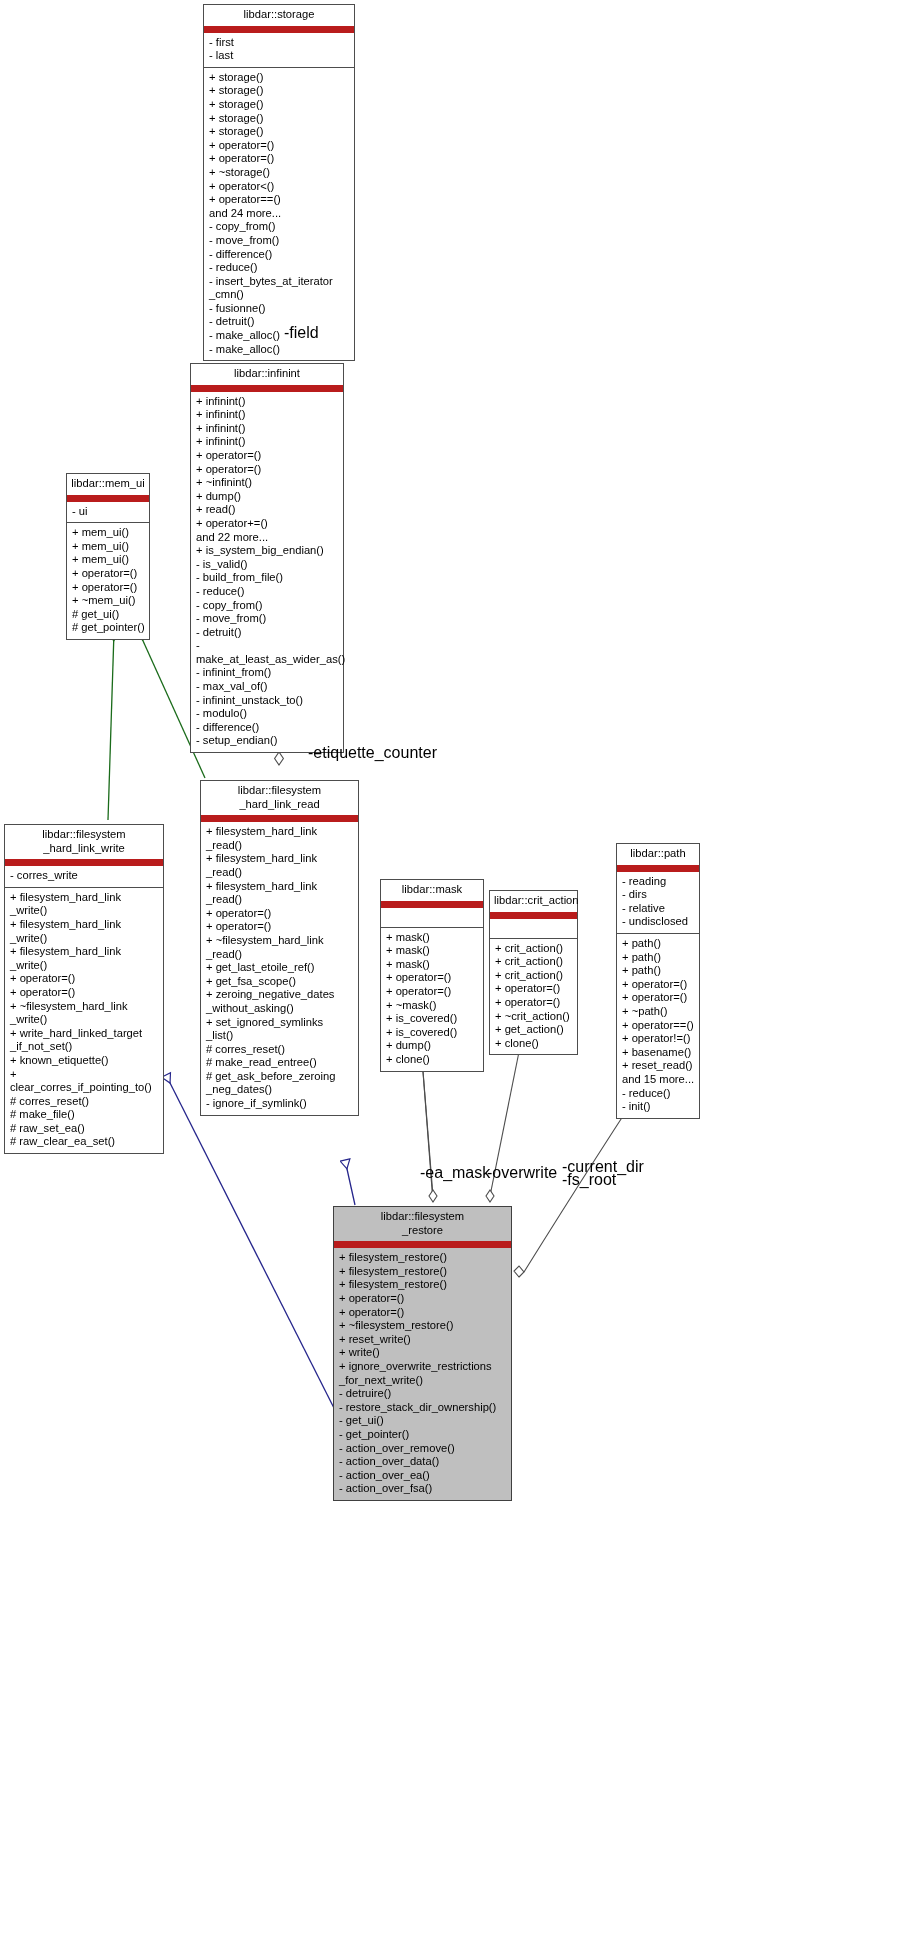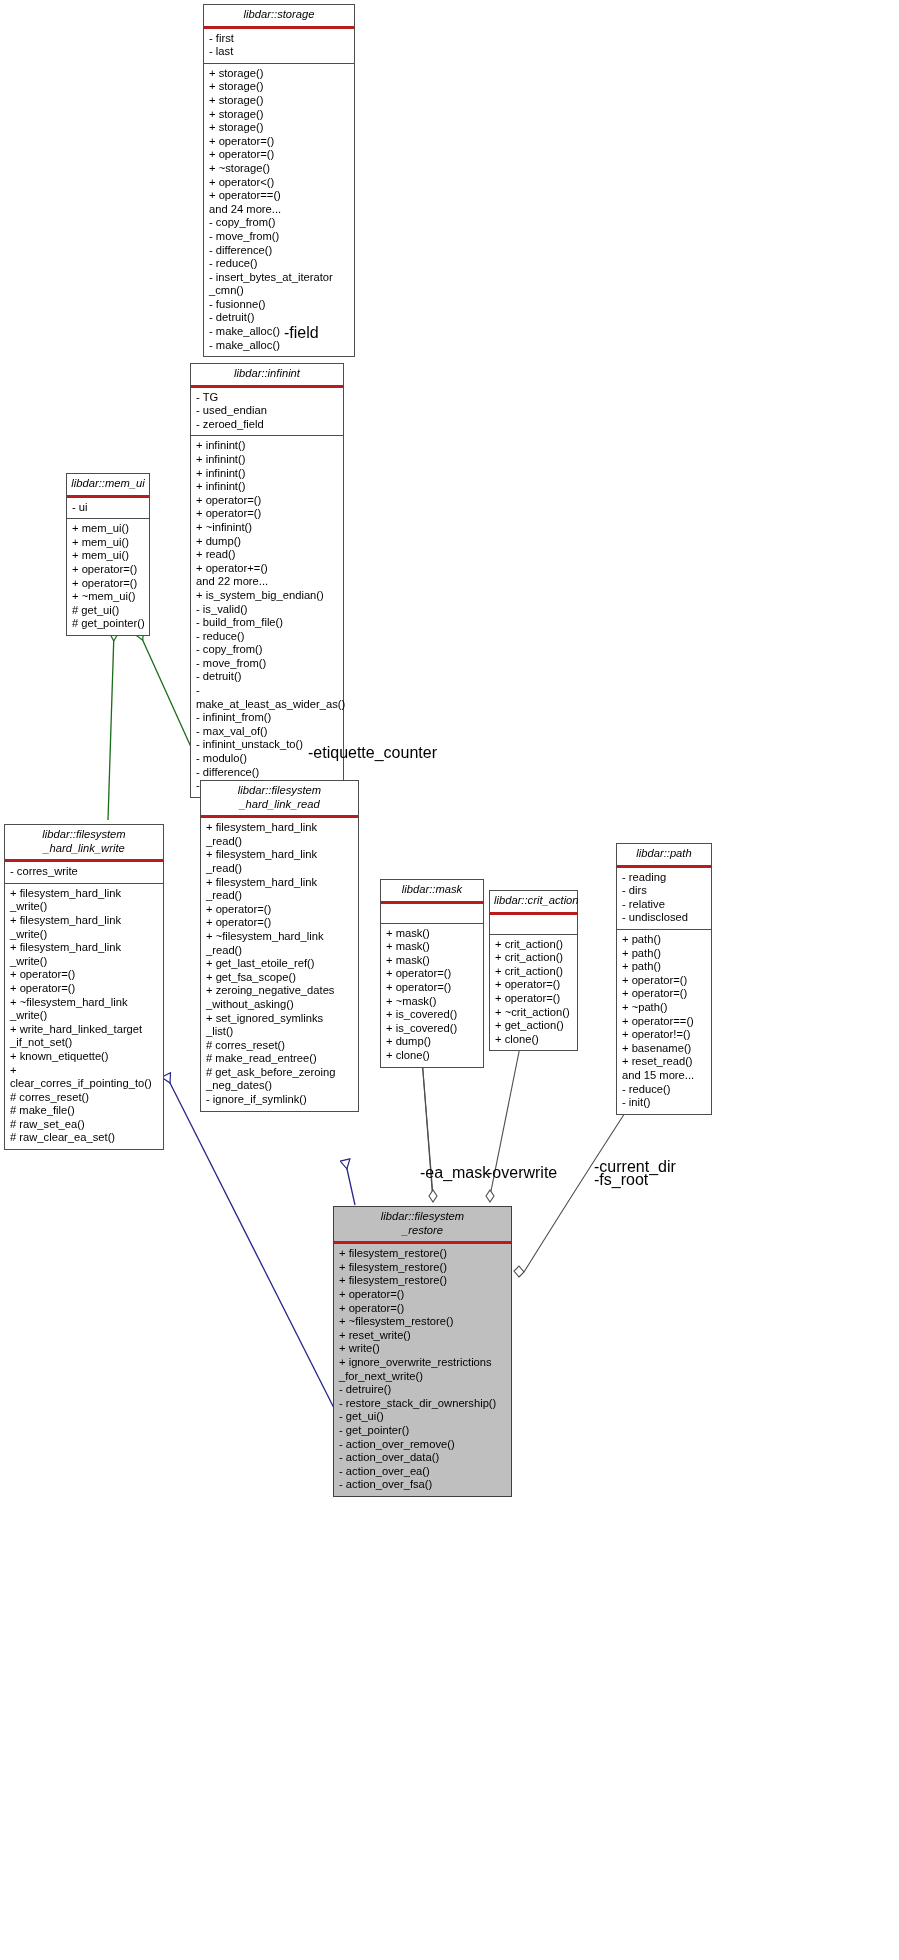--- a/index.html
+++ b/index.html
@@ -38,24 +38,23 @@
     line-height: 13.6px;
     color: #000000;
   }
   .node.highlight {
     background: #bfbfbf;
     border: 1px solid #404040;
   }
   .nd-title {
     text-align: center;
     padding: 3px 4px 4px 4px;
-    border-bottom: 3px solid #b91c1c;
+    border-bottom: 7px solid #b91c1c;
     white-space: pre-line;
     color: #000000;
-    font-style: italic;
   }
   .nd-attrs {
     padding: 3px 4px 4px 5px;
     border-bottom: 1px solid #4d4d4d;
     white-space: pre-line;
   }
   .nd-attrs.empty {
     min-height: 11px;
     padding: 4px;
   }
@@ -158,23 +157,20 @@
 - fusionne()
 - detruit()
 - make_alloc()
 - make_alloc()</div>
   </div>
 
   <div class="edge-label" style="left:284px; top:327px;">-field</div>
 
   <div class="node" style="left:190px; top:363px; width:154px;">
     <div class="nd-title">libdar::infinint</div>
-    <div class="nd-attrs">- TG
-- used_endian
-- zeroed_field</div>
     <div class="nd-ops">+ infinint()
 + infinint()
 + infinint()
 + infinint()
 + operator=()
 + operator=()
 + ~infinint()
 + dump()
 + read()
 + operator+=()
@@ -281,21 +277,21 @@
     <div class="nd-ops">+ crit_action()
 + crit_action()
 + crit_action()
 + operator=()
 + operator=()
 + ~crit_action()
 + get_action()
 + clone()</div>
   </div>
 
-  <div class="node" style="left:616px; top:843px; width:96px;">
+  <div class="node" style="left:616px; top:843px; width:84px;">
     <div class="nd-title">libdar::path</div>
     <div class="nd-attrs">- reading
 - dirs
 - relative
 - undisclosed</div>
     <div class="nd-ops">+ path()
 + path()
 + path()
 + operator=()
 + operator=()
@@ -306,21 +302,21 @@
 + reset_read()
 and 15 more...
 - reduce()
 - init()</div>
   </div>
 
   <div class="edge-label" style="left:420px; top:1167px;">-ea_mask</div>
 
   <div class="edge-label" style="left:487px; top:1167px;">-overwrite</div>
 
-  <div class="edge-label" style="left:594px; top:1161px;">-current_dir
+  <div class="edge-label" style="left:562px; top:1161px;">-current_dir
 -fs_root</div>
 
   <div class="node highlight" style="left:333px; top:1206px; width:179px;">
     <div class="nd-title">libdar::filesystem
 _restore</div>
     <div class="nd-ops">+ filesystem_restore()
 + filesystem_restore()
 + filesystem_restore()
 + operator=()
 + operator=()

